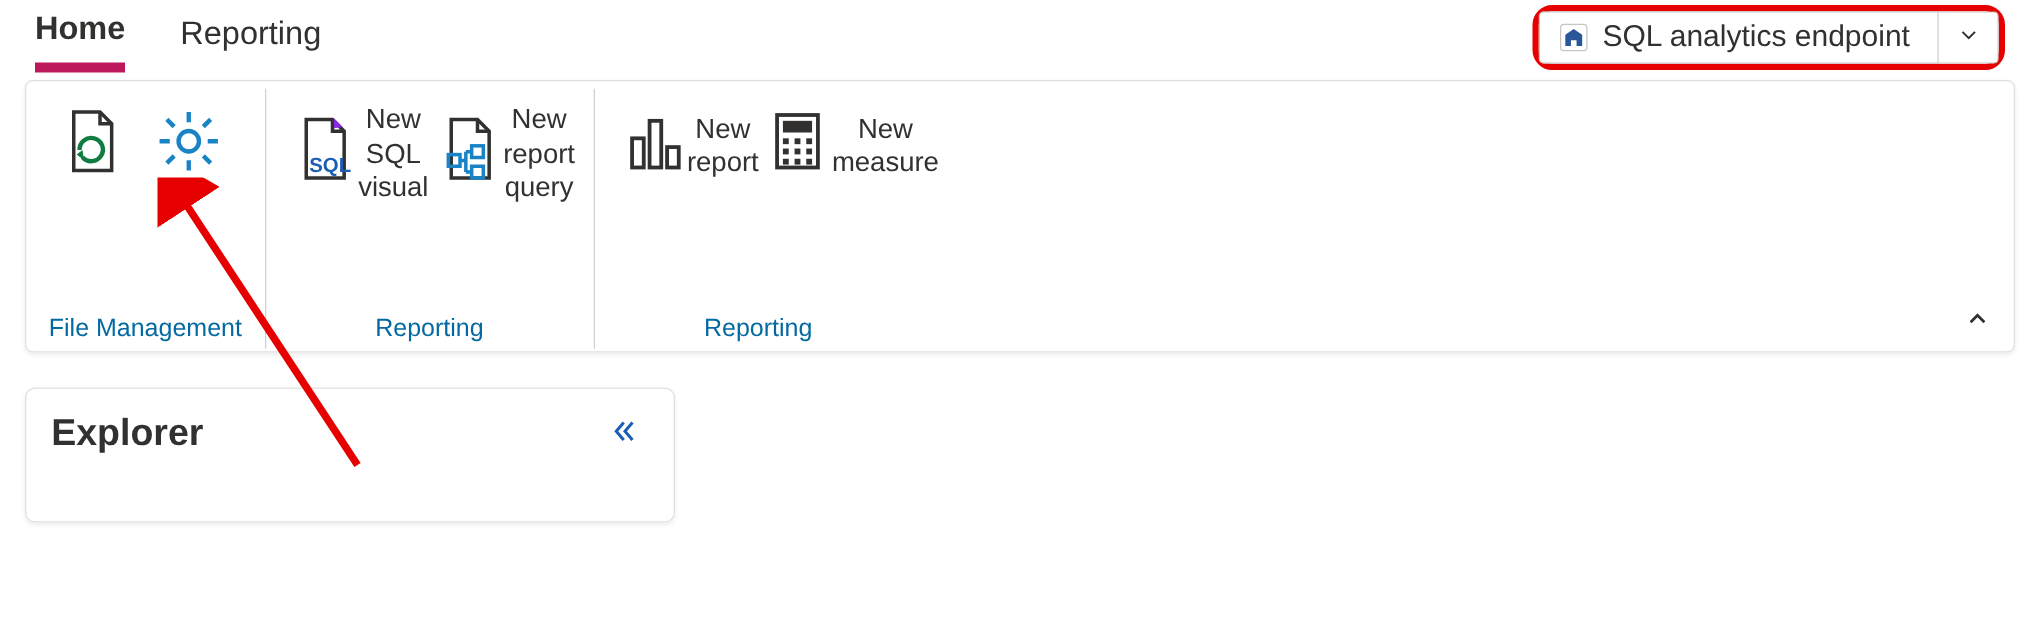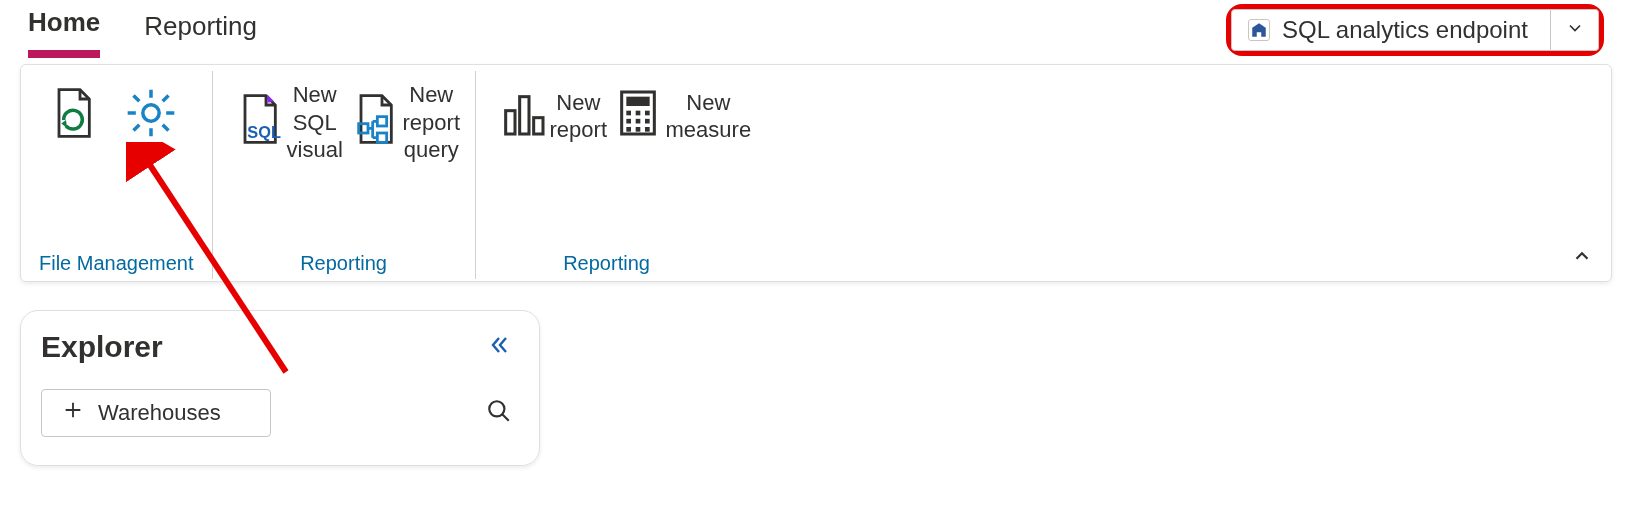--- a/index.html
+++ b/index.html
@@ -118,21 +118,21 @@
   .ribbon-caret {
     position: absolute;
     bottom: 10px;
     right: 18px;
     cursor: pointer;
   }
   .explorer {
     margin: 28px 0 0 20px;
     width: 520px;
     border: 1px solid #e1dfdd;
-    border-radius: 18px;
+    border-radius: 8px;
     box-shadow: 0 2px 4px rgba(0,0,0,0.08);
     padding: 16px 20px 28px 20px;
   }
   .explorer-head {
     display:flex; align-items:center; justify-content:space-between;
     margin-bottom: 22px;
   }
   .explorer-title {
     font-size: 30px; font-weight: 600;
   }
@@ -307,38 +307,20 @@
   <div class="explorer-head">
     <div class="explorer-title">Explorer</div>
     <div class="iconbtn">
       <span>
         <svg viewBox="0 0 24 24" width="24" height="24">
             <path fill="none" stroke="#1a5fb4" stroke-width="2.4" d="m12 5-6 7 6 7M19 5l-6 7 6 7"></path>
           </svg>
       </span>
     </div>
   </div>
-  <div class="explorer-row">
-    <div class="wh-btn">
-      <span>
-        <svg viewBox="0 0 24 24" width="22" height="22">
-            <path stroke="#323130" stroke-width="2" d="M12 4v16M4 12h16"></path>
-          </svg>
-      </span>
-      <span>Warehouses</span>
-    </div>
-    <div class="iconbtn">
-      <span>
-        <svg viewBox="0 0 24 24" width="26" height="26">
-            <circle cx="10" cy="10" r="7" fill="none" stroke="#323130" stroke-width="2"></circle>
-            <path stroke="#323130" stroke-width="2" d="m15 15 6 6"></path>
-          </svg>
-      </span>
-    </div>
-  </div>
 </div>
 
 <svg class="arrow" viewBox="0 0 200 240">
   <defs>
     <marker id="ah" markerWidth="10" markerHeight="10" refX="2" refY="5" orient="auto">
       <path d="M0 0 L10 5 L0 10 z" fill="#e60000"></path>
     </marker>
   </defs>
   <line x1="160" y1="230" x2="18" y2="14" stroke="#e60000" stroke-width="6" marker-end="url(#ah)"></line>
 </svg>

